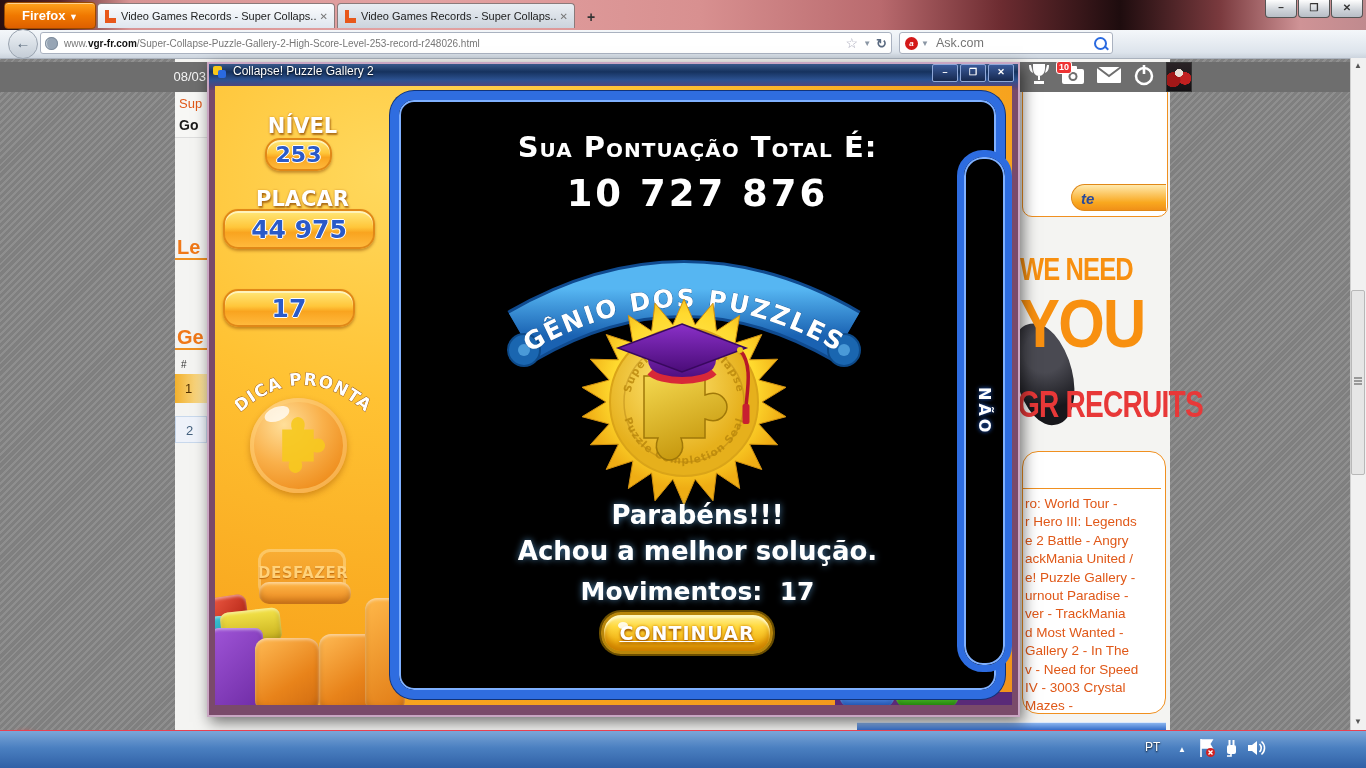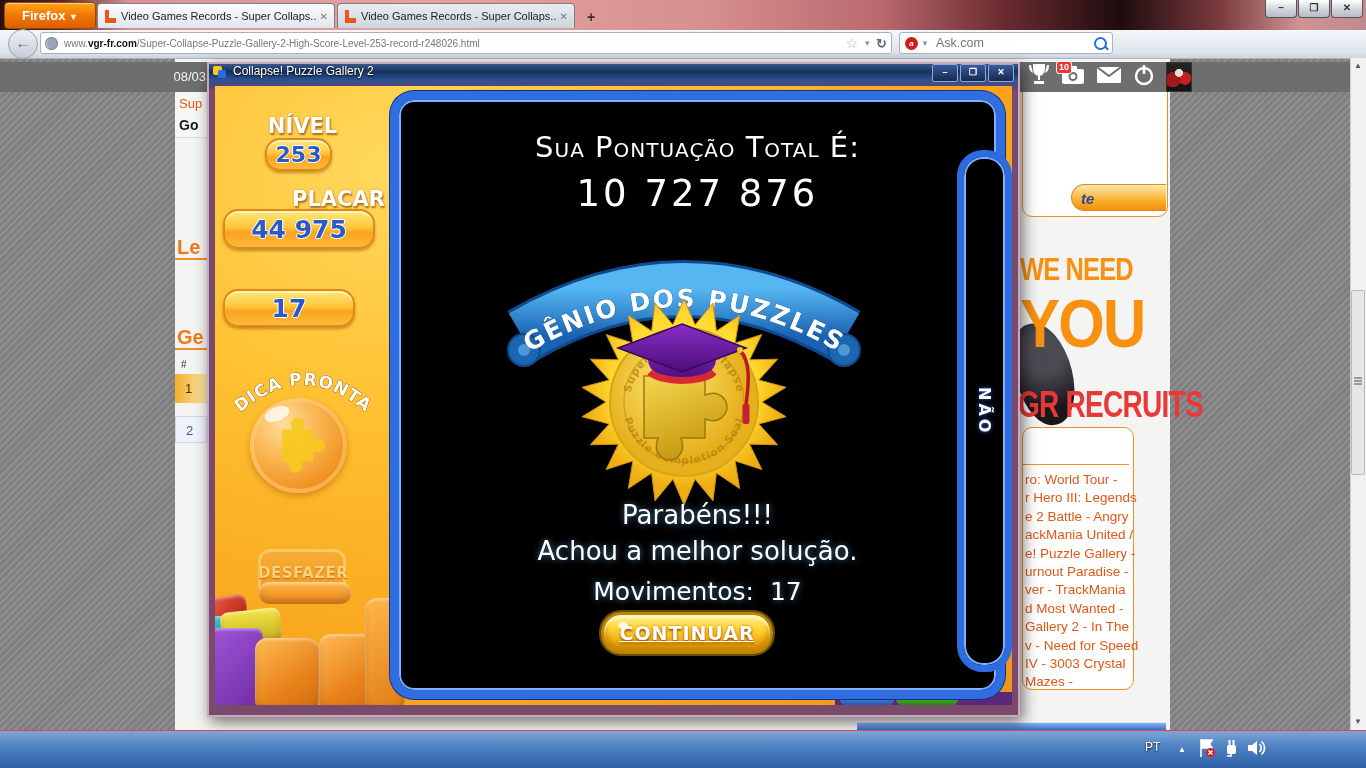--- a/index.html
+++ b/index.html
@@ -86,21 +86,21 @@
   .r-box1{left:1022px;top:62px;width:144px;height:153px;background:#fff;border:1px solid #f09020;
     border-radius:0 0 10px 10px;z-index:0;}
   .vote-pill{left:1071px;top:184px;width:95px;height:27px;border-radius:14px 0 0 14px;
     background:linear-gradient(#ffe9ad,#f9a81f 70%,#f09018);border:1px solid #e08818;border-right:none;
     color:#2a4a9a;font-style:italic;font-weight:bold;font-size:15px;line-height:27px;padding-left:9px;box-sizing:border-box;z-index:1;}
   .recruit1{left:1020px;top:252px;font-size:31px;font-weight:bold;color:#f89010;transform:scaleX(.82);transform-origin:left;letter-spacing:-1px;}
   .recruit2{left:1020px;top:284px;font-size:68px;font-weight:bold;color:#f89010;transform:scaleX(.88);transform-origin:left;letter-spacing:-2px;}
   .helmet{left:1016px;top:322px;width:56px;height:104px;border-radius:45% 55% 50% 50%;
     background:radial-gradient(circle at 60% 30%,#4a4a52 0 25%,#17171c 70%);transform:rotate(-14deg);}
   .recruit3{left:1018px;top:384px;font-size:36px;font-weight:bold;color:#e83838;transform:scaleX(.78);transform-origin:left;letter-spacing:-1px;}
-  .r-box2{left:1022px;top:427px;width:112px;height:263px;background:#fff;border:1px solid #f09020;border-radius:10px;box-sizing:border-box;}
+  .r-box2{left:1022px;top:451px;width:144px;height:263px;background:#fff;border:1px solid #f09020;border-radius:16px;box-sizing:border-box;}
   .r-box2 .hr{margin:36px 4px 6px 0;border-top:1px solid #f09020;}
   .g-line{font-size:13.5px;color:#e05818;line-height:18.4px;white-space:nowrap;padding-left:2px;}
   .b-strip{left:857px;top:722px;width:309px;height:8px;background:linear-gradient(#8ab4ee,#2a64c4);border-top:1px solid #dce8fa;}
 
   
   .scrollbar{left:1350px;top:58px;width:16px;height:672px;background:#f1f1f1;border-left:1px solid #cfcfcf;z-index:2;}
   .sb-btn{left:1350px;width:16px;height:16px;text-align:center;line-height:16px;font-size:8px;color:#555;z-index:3;}
   .sb-thumb{left:1351px;top:290px;width:14px;height:185px;background:#e6e6e6;border:1px solid #b8b8b8;border-radius:2px;box-sizing:border-box;z-index:3;}
   .sb-grip{margin:86px auto 0;width:8px;height:1.5px;background:#999;box-shadow:0 3px 0 #999,0 6px 0 #999;}
 
@@ -137,21 +137,21 @@
   .undo-btn{left:43px;top:463px;width:88px;height:48px;border-radius:12px;
     background:linear-gradient(#f9ae35,#ef9722);box-shadow:inset 0 0 0 3px rgba(255,220,140,.55);
     color:#ffd27a;font-family:"DejaVu Sans",sans-serif;font-weight:bold;font-size:15px;
     text-align:center;line-height:48px;letter-spacing:.5px;text-shadow:0 1px 1px #c06c10;}
   .blk{border-radius:8px;box-shadow:inset 0 2px 3px rgba(255,255,255,.45),inset 0 -4px 6px rgba(0,0,0,.18);}
 
   
   .dialog{left:175px;top:5px;width:615px;height:608px;background:#000;
     border:9px solid #2f6de0;border-radius:24px;box-sizing:border-box;
     box-shadow:inset 0 0 0 2px #7fb0ff,0 0 0 1px #11337a;}
-  .d-text{left:0;width:100%;text-align:center;color:#fff;font-family:"DejaVu Sans",sans-serif;font-weight:normal;}
+  .d-text{left:0;width:100%;text-align:center;color:#fff;font-family:"DejaVu Sans",sans-serif;font-weight:bold;}
   .d-title{top:30px;font-size:29px;font-variant:small-caps;letter-spacing:1px;}
   .d-score{top:72px;font-size:37px;letter-spacing:3px;}
   .d-body{text-shadow:0 0 7px rgba(110,190,255,.65),0 2px 2px rgba(0,0,0,.9);}
   .continue-btn{left:202px;top:512px;width:172px;height:42px;border-radius:20px;
     background:linear-gradient(#fff3a0,#ffd93e 32%,#f3b81a 68%,#e8a200);
     border:3px solid #b8860b;box-sizing:border-box;box-shadow:0 0 0 2px #6a4e00,inset 0 3px 2px #fff8c0,inset 0 -5px 7px #c97d00;
     text-align:center;line-height:36px;color:#fff;font-family:"DejaVu Sans",sans-serif;
     font-weight:bold;font-size:19px;letter-spacing:1px;text-shadow:0 2px 2px #a05a00,0 0 3px #c87800;text-decoration:underline;}
   .continue-btn .dot{position:absolute;left:14px;top:7px;width:10px;height:7px;border-radius:50%;background:rgba(255,255,255,.85);}
   .nao-pill{left:558px;top:50px;width:55px;height:522px;background:#000;
@@ -350,21 +350,21 @@
       <span class="gw-title">Collapse! Puzzle Gallery 2</span>
       <span class="gw-btn">–</span>
       <span class="gw-btn">❐</span>
       <span class="gw-btn">✕</span>
     </div>
 
     <div class="gw-client">
 
       <div class="abs sb-label" style="top:28px;">NÍVEL</div>
       <div class="abs gold-pill" style="left:50px;top:52px;width:67px;height:33px;font-size:22px;line-height:30px;">253</div>
-      <div class="abs sb-label" style="top:101px;margin-left:36px;">PLACAR</div>
+      <div class="abs sb-label" style="top:101px;">PLACAR</div>
       <div class="abs gold-pill" style="left:8px;top:123px;width:152px;height:40px;font-size:25px;line-height:37px;">44 975</div>
       <div class="abs gold-pill" style="left:8px;top:203px;width:132px;height:38px;font-size:25px;line-height:35px;">17</div>
 
       <svg class="abs" style="left:20px;top:270px;" width="136" height="60" viewBox="0 0 136 60">
         <defs>
             <path id="dicaP" d="M8,54 Q68,4 128,54"></path>
           </defs>
         <text font-size="17" font-weight="bold" fill="#fff" stroke="#8a4a10" stroke-width="0.8" paint-order="stroke" letter-spacing="1">
           <textPath href="#dicaP" startOffset="50%" text-anchor="middle">DICA PRONTA</textPath>
         </text>

